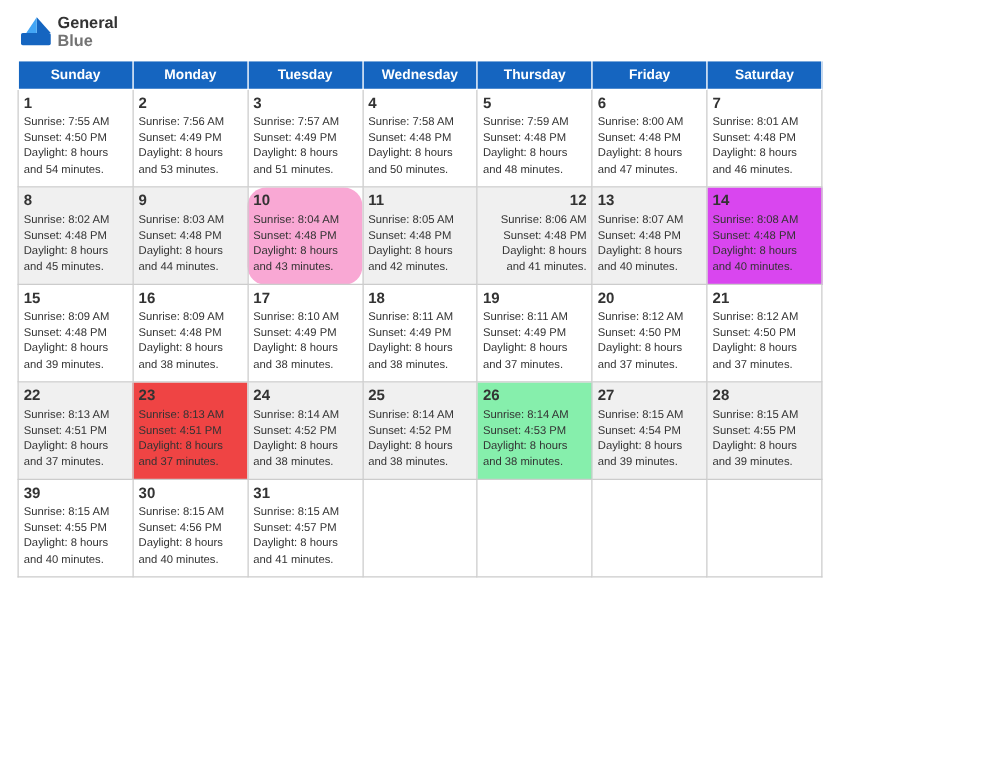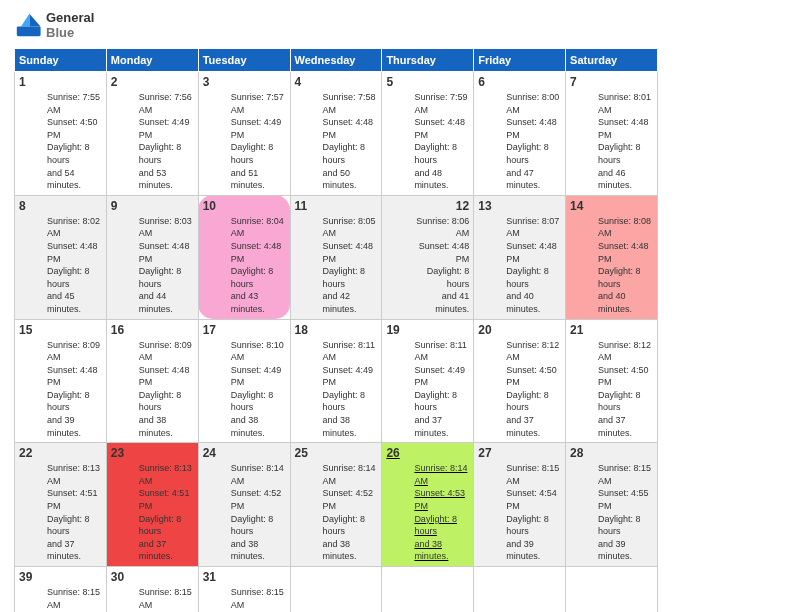--- a/index.html
+++ b/index.html
@@ -47,21 +47,21 @@
     }
     .calendar {
       width: 100%;
       border-collapse: collapse;
       font-size: 9.5px;
     }
     .calendar th {
       background: #1565c0;
       color: #fff;
       padding: 5px 4px;
-      text-align: left;
+      text-align: center;
       font-size: 11px;
       font-weight: bold;
       border: 1px solid #fff;
     }
     .calendar td {
       border: 1px solid #ccc;
       vertical-align: top;
       padding: 3px 4px;
       width: calc(100% / 7);
       height: 78px;
@@ -74,21 +74,20 @@
       font-size: 12px;
       font-weight: bold;
       color: #333;
       display: block;
       margin-bottom: 2px;
     }
     .day-info {
       color: #333;
       font-size: 9px;
       line-height: 1.4;
-      margin-left: 28px;
     }
     .empty-cell {
       background: #fff !important;
     }
     .calendar tr:nth-child(even) .empty-cell {
       background: #f5f5f5 !important;
     }
   </style>
 </head>
 <body>
@@ -173,21 +172,21 @@
             <div class="day-info">Sunrise: 8:05 AM<br>Sunset: 4:48 PM<br>Daylight: 8 hours<br>and 42 minutes.</div>
           </td>
           <td style="background: rgb(240, 240, 240); text-align: right;">
             <span class="day-num">12</span>
             <div class="day-info">Sunrise: 8:06 AM<br>Sunset: 4:48 PM<br>Daylight: 8 hours<br>and 41 minutes.</div>
           </td>
           <td style="background: rgb(240, 240, 240);">
             <span class="day-num">13</span>
             <div class="day-info">Sunrise: 8:07 AM<br>Sunset: 4:48 PM<br>Daylight: 8 hours<br>and 40 minutes.</div>
           </td>
-          <td style="background: #fca5a5;">
+          <td style="background: #d946ef;">
             <span class="day-num">14</span>
             <div class="day-info">Sunrise: 8:08 AM<br>Sunset: 4:48 PM<br>Daylight: 8 hours<br>and 40 minutes.</div>
           </td>
         </tr>
         <tr>
           <td>
             <span class="day-num">15</span>
             <div class="day-info">Sunrise: 8:09 AM<br>Sunset: 4:48 PM<br>Daylight: 8 hours<br>and 39 minutes.</div>
           </td>
           <td>
@@ -225,21 +224,21 @@
             <div class="day-info">Sunrise: 8:13 AM<br>Sunset: 4:51 PM<br>Daylight: 8 hours<br>and 37 minutes.</div>
           </td>
           <td style="background: rgb(240, 240, 240);">
             <span class="day-num">24</span>
             <div class="day-info">Sunrise: 8:14 AM<br>Sunset: 4:52 PM<br>Daylight: 8 hours<br>and 38 minutes.</div>
           </td>
           <td style="background: rgb(240, 240, 240);">
             <span class="day-num">25</span>
             <div class="day-info">Sunrise: 8:14 AM<br>Sunset: 4:52 PM<br>Daylight: 8 hours<br>and 38 minutes.</div>
           </td>
-          <td style="background: #bef264; text-decoration: underline;">
+          <td style="background: #86efac;">
             <span class="day-num">26</span>
             <div class="day-info">Sunrise: 8:14 AM<br>Sunset: 4:53 PM<br>Daylight: 8 hours<br>and 38 minutes.</div>
           </td>
           <td style="background: rgb(240, 240, 240);">
             <span class="day-num">27</span>
             <div class="day-info">Sunrise: 8:15 AM<br>Sunset: 4:54 PM<br>Daylight: 8 hours<br>and 39 minutes.</div>
           </td>
           <td style="background: rgb(240, 240, 240);">
             <span class="day-num">28</span>
             <div class="day-info">Sunrise: 8:15 AM<br>Sunset: 4:55 PM<br>Daylight: 8 hours<br>and 39 minutes.</div>

